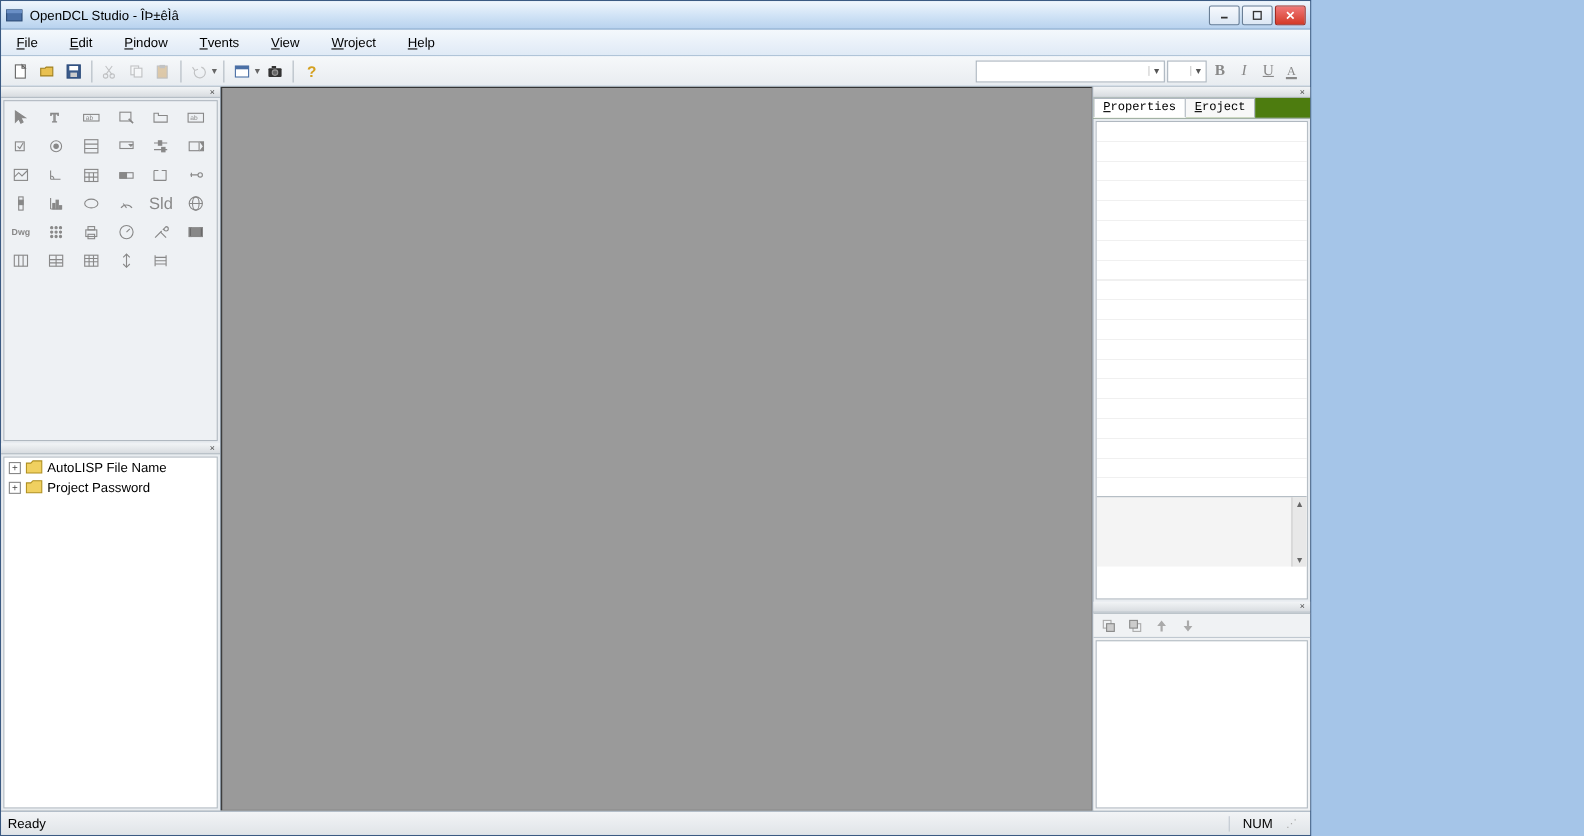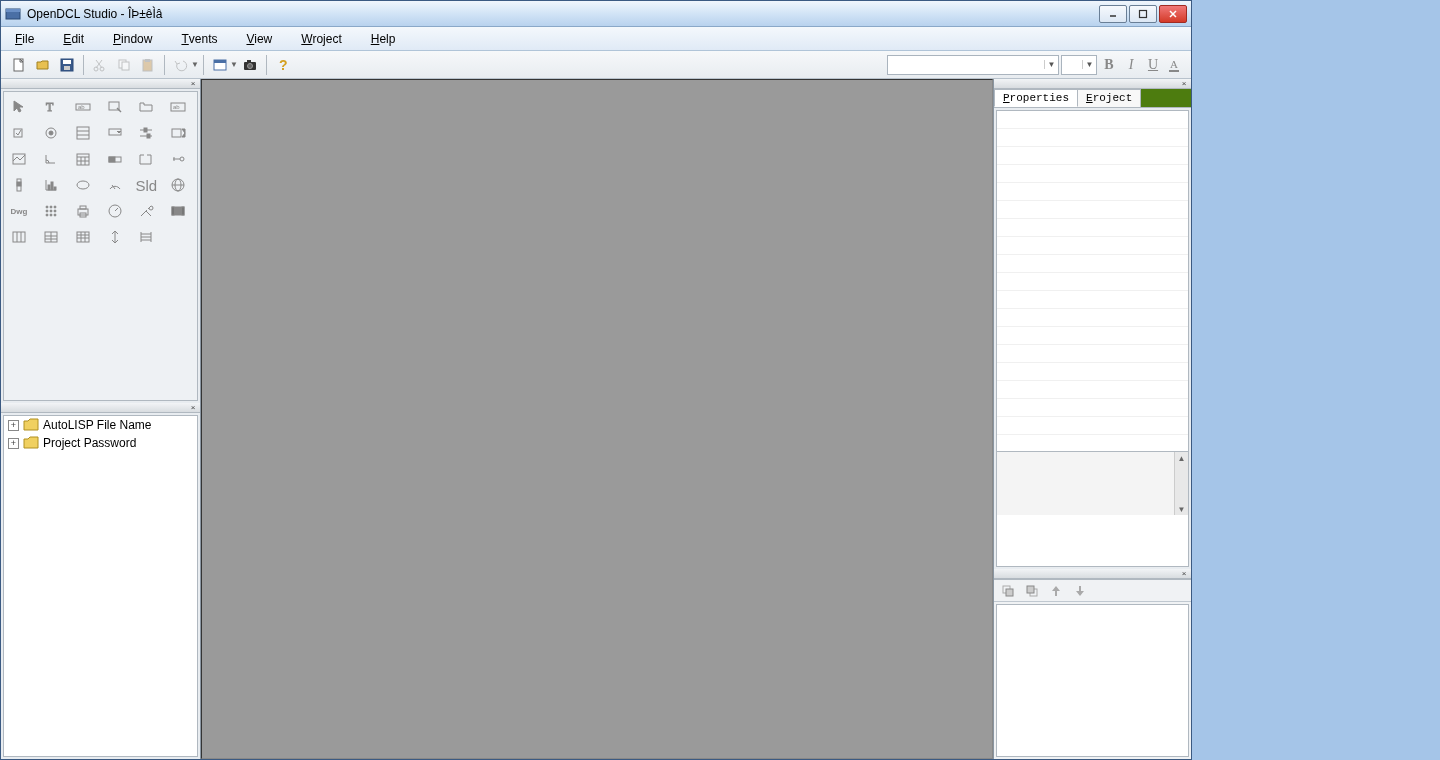--- a/index.html
+++ b/index.html
@@ -505,13 +505,18 @@
               <svg width="16" height="16" viewBox="0 0 16 16">
                 <path d="M8 13 L12 8 L9 8 L9 3 L7 3 L7 8 L4 8 Z" fill="#aaa"></path>
               </svg>
             </div>
         </div>
         <div class="zorder-list"></div>
       </div>
     </div>
   </div>
 
+  <div class="statusbar">
+    <span class="status-text">Ready</span>
+    <span class="status-cell">NUM</span>
+    <span class="resize-grip">⋰</span>
+  </div>
 </div>
 
 </body></html>

